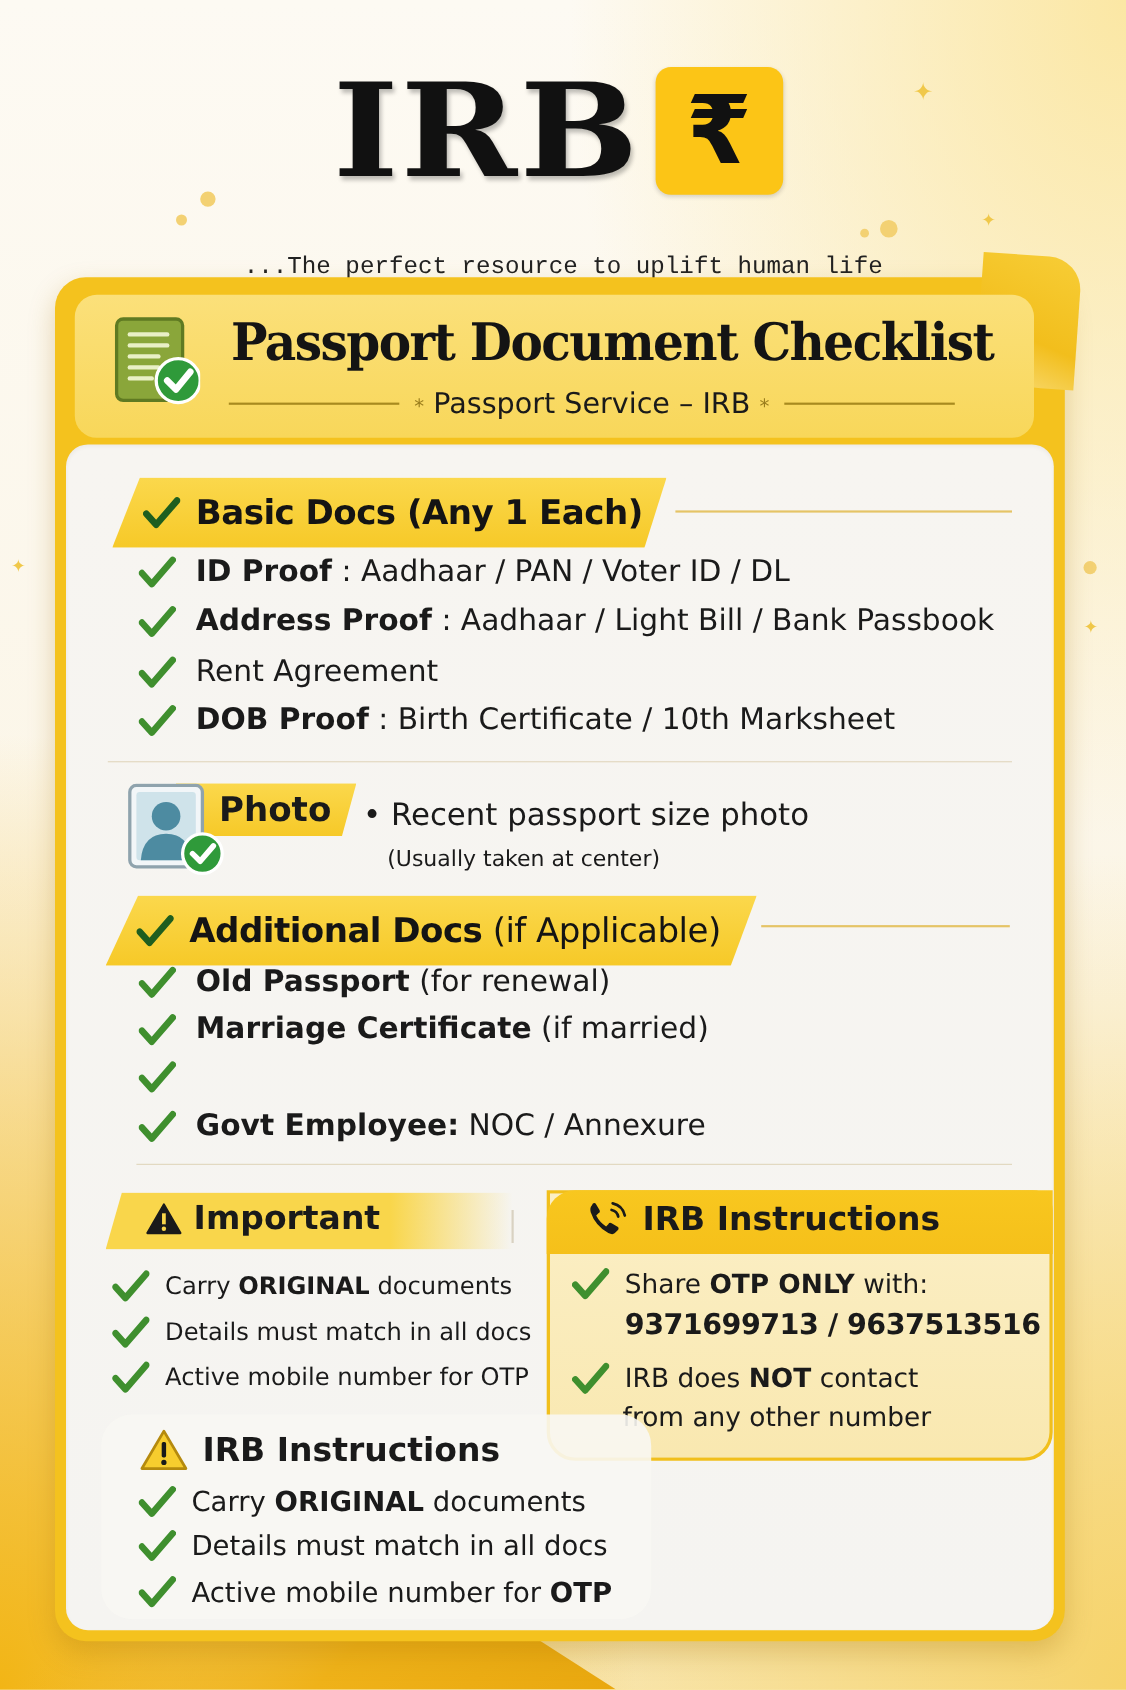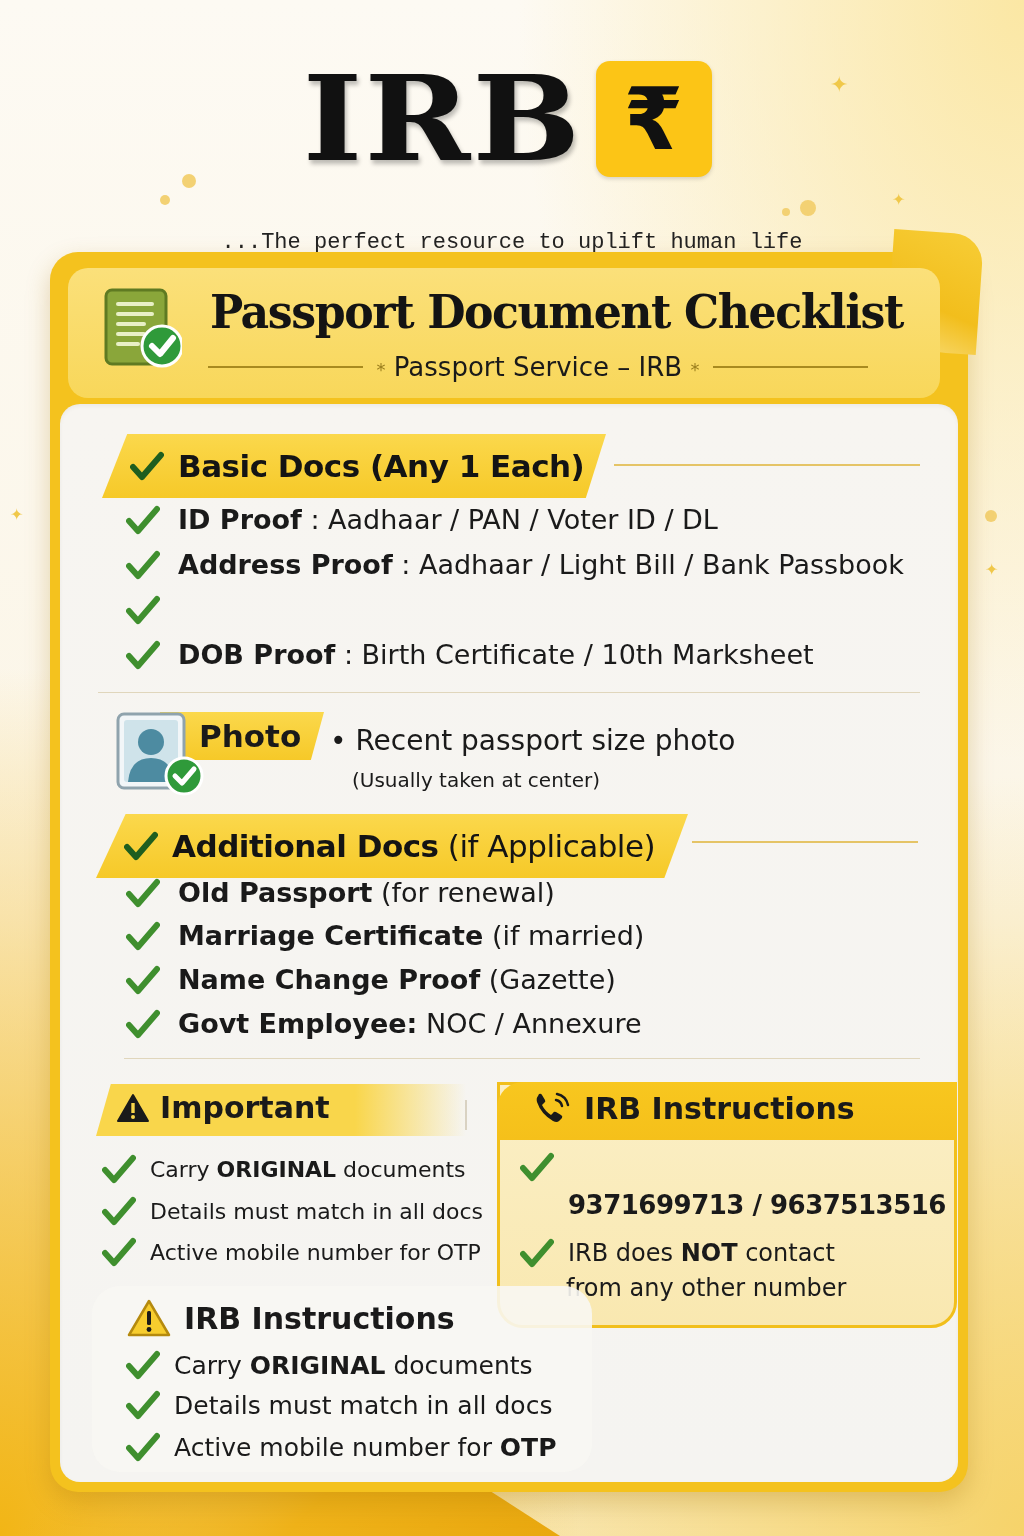--- a/index.html
+++ b/index.html
@@ -99,21 +99,21 @@
   }
   .photo-icon { position: absolute; left: 116px; top: 712px; width: 90px; height: 86px; }
   .photo-label { position: absolute; left: 199px; top: 718px; font-size: 31px; font-weight: bold; }
   .photo-text { position: absolute; left: 330px; top: 724px; font-size: 28px; }
   .photo-sub { position: absolute; left: 352px; top: 768px; font-size: 20px; }
   .imp-head {
     position: absolute; left: 96px; top: 1084px; width: 370px; height: 52px;
     background: linear-gradient(90deg, #f9d64b 0%, #f9d64b 70%, rgba(249,214,75,0) 100%);
     clip-path: polygon(4% 0, 100% 0, 100% 100%, 0 100%);
   }
-  .imp-title { position: absolute; left: 116px; top: 1090px; display: flex; align-items: center; gap: 10px; font-size: 30px; font-weight: bold; }
+  .imp-title { position: absolute; left: 132px; top: 1090px; display: flex; align-items: center; gap: 10px; font-size: 30px; font-weight: bold; }
   .small-item { position: absolute; display: flex; align-items: center; gap: 14px; white-space: nowrap; font-size: 22px; }
   .vsep { position: absolute; left: 465px; top: 1100px; width: 2px; height: 30px; background: #d9d2c2; }
 
   .irb-box {
     position: absolute; left: 497px; top: 1082px; width: 460px; height: 246px;
     background: linear-gradient(180deg, #fbefc6 0%, #f9e8b0 100%);
     border: 3px solid #f1bf1c; border-radius: 0 18px 26px 26px;
   }
   .irb-head {
     position: absolute; left: 497px; top: 1082px; width: 460px; height: 58px;
@@ -196,20 +196,21 @@
 <div class="item" style="left:126px;top:549px;">
   <svg class="check-svg" viewBox="0 0 34 30">
       <path d="M3 16 L12 26 L31 4" fill="none" stroke="#3f8f2e" stroke-width="6" stroke-linecap="round" stroke-linejoin="round"></path>
     </svg>
   <span><b>Address Proof</b><span> : </span><span>Aadhaar / Light Bill / Bank Passbook</span></span>
 </div>
 <div class="item" style="left:126px;top:595px;">
   <svg class="check-svg" viewBox="0 0 34 30">
       <path d="M3 16 L12 26 L31 4" fill="none" stroke="#3f8f2e" stroke-width="6" stroke-linecap="round" stroke-linejoin="round"></path>
     </svg>
+  <span>Rent Agreement</span>
 </div>
 <div class="item" style="left:126px;top:639px;">
   <svg class="check-svg" viewBox="0 0 34 30">
       <path d="M3 16 L12 26 L31 4" fill="none" stroke="#3f8f2e" stroke-width="6" stroke-linecap="round" stroke-linejoin="round"></path>
     </svg>
   <span><b>DOB Proof</b><span> : </span><span>Birth Certificate / 10th Marksheet</span></span>
 </div>
 
 <div class="divider" style="left:98px;top:692px;width:822px;"></div>
 
@@ -243,21 +244,20 @@
 <div class="item" style="left:126px;top:920px;">
   <svg class="check-svg" viewBox="0 0 34 30">
       <path d="M3 16 L12 26 L31 4" fill="none" stroke="#3f8f2e" stroke-width="6" stroke-linecap="round" stroke-linejoin="round"></path>
     </svg>
   <span><b>Marriage Certificate</b><span> (if married)</span></span>
 </div>
 <div class="item" style="left:126px;top:964px;">
   <svg class="check-svg" viewBox="0 0 34 30">
       <path d="M3 16 L12 26 L31 4" fill="none" stroke="#3f8f2e" stroke-width="6" stroke-linecap="round" stroke-linejoin="round"></path>
     </svg>
-  <span><b>Name Change Proof</b><span> (Gazette)</span></span>
 </div>
 <div class="item" style="left:126px;top:1008px;">
   <svg class="check-svg" viewBox="0 0 34 30">
       <path d="M3 16 L12 26 L31 4" fill="none" stroke="#3f8f2e" stroke-width="6" stroke-linecap="round" stroke-linejoin="round"></path>
     </svg>
   <span><b>Govt Employee:</b><span> NOC / Annexure</span></span>
 </div>
 
 <div class="divider" style="left:124px;top:1058px;width:796px;"></div>
 
@@ -297,20 +297,21 @@
     <path d="M6 6 Q4 8 5 12 Q9 24 21 31 Q25 33 27 31 L30 28 Q31 26 29 25 L24 22 Q22 21 21 23 L19 25 Q13 21 10 15 L12 13 Q14 12 13 10 L10 5 Q9 3 7 4 Z" fill="#1a1a1a"></path>
     <path d="M24 10 Q29 11 30 16" fill="none" stroke="#1a1a1a" stroke-width="2.5" stroke-linecap="round"></path>
     <path d="M25 4 Q34 6 36 15" fill="none" stroke="#1a1a1a" stroke-width="2.5" stroke-linecap="round"></path>
   </svg>
   <span>IRB Instructions</span>
 </div>
 <div class="irb-line" style="left:520px;top:1152px;">
   <svg class="check-svg" viewBox="0 0 34 30">
       <path d="M3 16 L12 26 L31 4" fill="none" stroke="#3f8f2e" stroke-width="6" stroke-linecap="round" stroke-linejoin="round"></path>
     </svg>
+  <span><span>Share </span><b>OTP ONLY</b><span> with:</span></span>
 </div>
 <div class="irb-phone">9371699713 / 9637513516</div>
 <div class="irb-line" style="left:520px;top:1238px;">
   <svg class="check-svg" viewBox="0 0 34 30">
       <path d="M3 16 L12 26 L31 4" fill="none" stroke="#3f8f2e" stroke-width="6" stroke-linecap="round" stroke-linejoin="round"></path>
     </svg>
   <span><span>IRB does </span><b>NOT</b><span> contact</span></span>
 </div>
 <div class="irb-line" style="left:566px;top:1274px;">from any other number</div>
 

